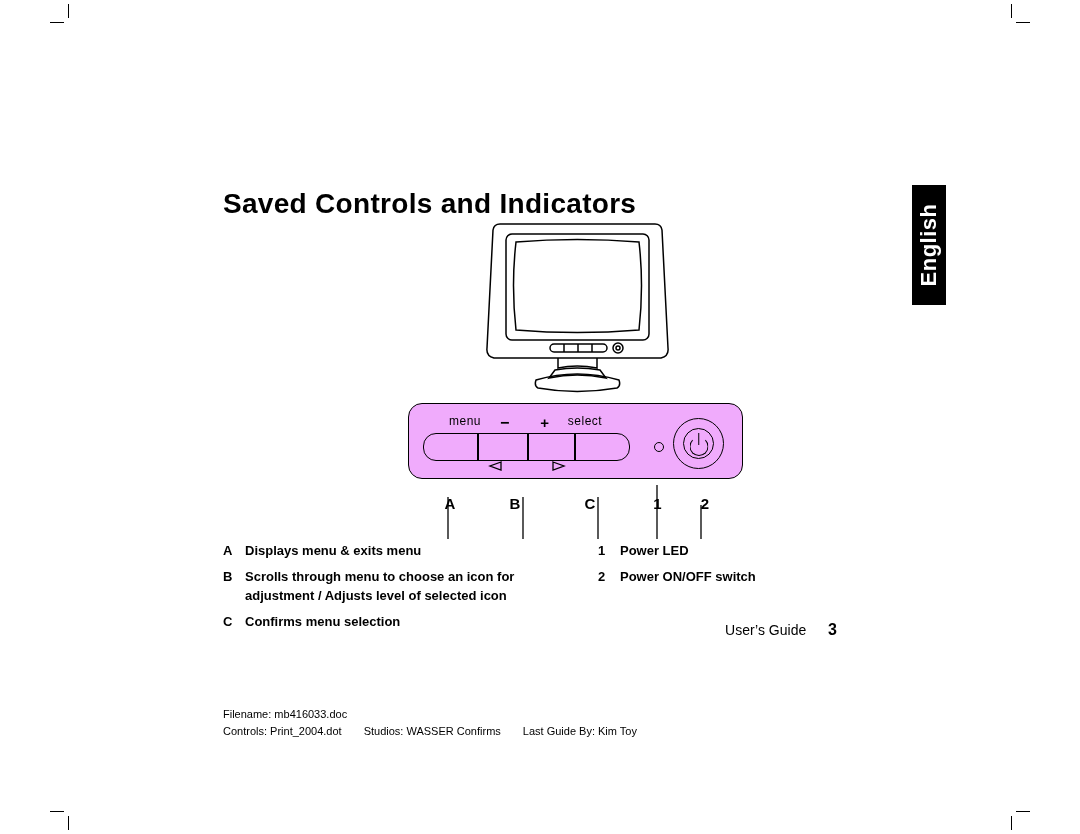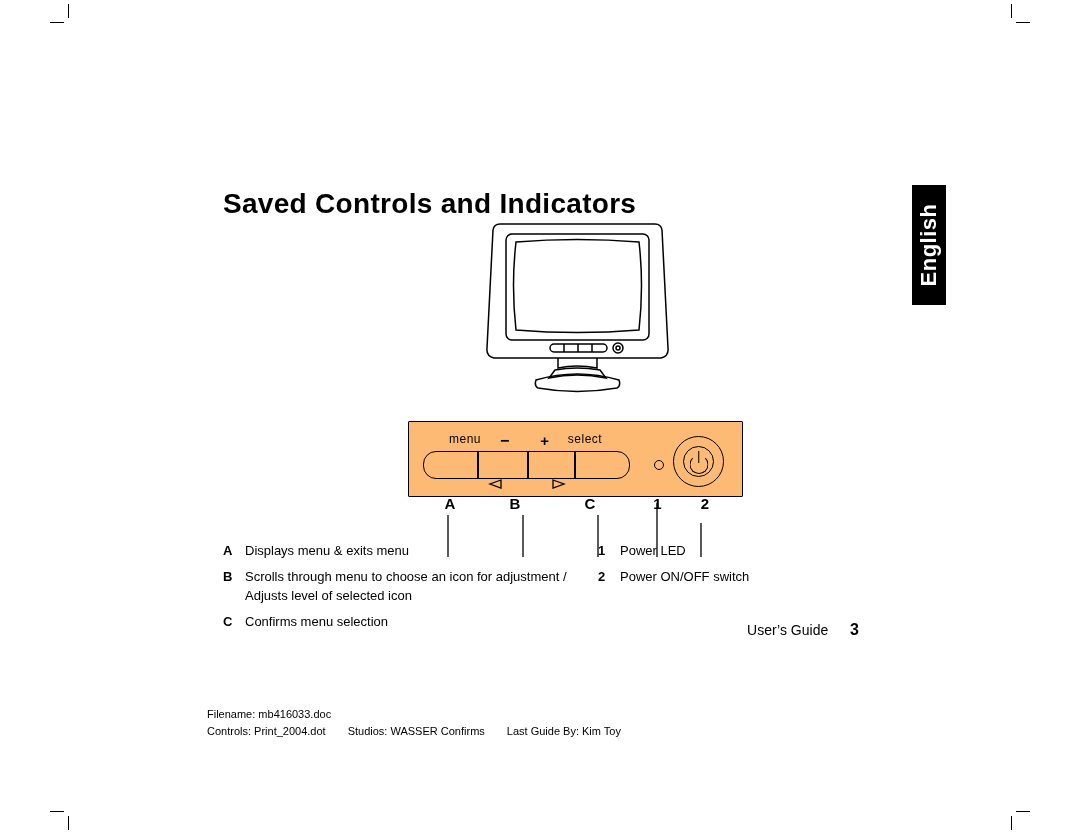--- a/index.html
+++ b/index.html
@@ -56,21 +56,21 @@
     font-weight:700;
     font-size:22px;
     letter-spacing:0.5px;
   }
 
   
   .monitor-wrap { position:absolute; top:180px; left:395px; width:195px; }
 
   
   .panel-wrap { position:absolute; top:363px; left:323px; width:335px; }
-  .panel { border:1.5px solid #000; border-radius:1px; height:74px; position:relative; background:#fdba74;margin-top:18px;}
+  .panel { border:1.5px solid #000; border-radius:14px; height:74px; position:relative; background:#f0abfc;}
   .panel-labels { position:absolute; top:10px; left:36px; width:160px; display:flex; justify-content:space-between; font-size:12px; letter-spacing:0.5px; }
   .panel-labels span { width:40px; text-align:center; }
   .pill {
     position:absolute; top:29px; left:14px; width:205px; height:26px;
     border:1.5px solid #000; border-radius:13px;
   }
   .pill-div { position:absolute; top:0; bottom:0; width:1.5px; background:#000; }
   .pill-div.d1 { left:53px; } .pill-div.d2 { left:103px; } .pill-div.d3 { left:150px; }
   .pill-arrows { position:absolute; bottom:-11px; left:64px; width:78px; display:flex; justify-content:space-between;}
   .pill-arrows svg { display:block;}
@@ -88,28 +88,28 @@
   .callouts span { display:inline-block; text-align:center; }
 
   
   .desc { position:absolute; top:502px; left:138px; right:150px; font-size:13px; line-height:1.45; }
   .desc-row { display:flex; }
   .desc-col { display:flex; flex-direction:column; gap:7px;}
   .desc-col.left { width:355px; padding-right:20px;}
   .desc-col.right { flex:1;}
   .desc-item { display:flex; gap:8px; }
   .desc-item b { min-width:14px; font-weight:700;}
-  .desc-item span { font-weight:400; }
-
-  
-  .guide { position:absolute; bottom:155px; right:136px; font-size:14px; }
+  .desc-item span { font-weight:700; }
+
+  
+  .guide { position:absolute; bottom:155px; right:158px; font-size:14px; }
   .guide b { font-weight:700; margin-left:18px; font-size:16px;}
 
   
-  .meta { position:absolute; bottom:55px; left:122px; right:150px; font-size:11px; line-height:1.5; }
+  .meta { position:absolute; bottom:55px; left:138px; right:150px; font-size:11px; line-height:1.5; }
   .meta-line { display:flex; flex-wrap:wrap; gap:0 22px; white-space:nowrap;}
 </style>
 </head>
 <body>
 
 <div class="crop-marks">
   <div class="crop tl"></div>
     <div class="crop tr"></div>
   <div class="crop bl"></div>
     <div class="crop br"></div>

